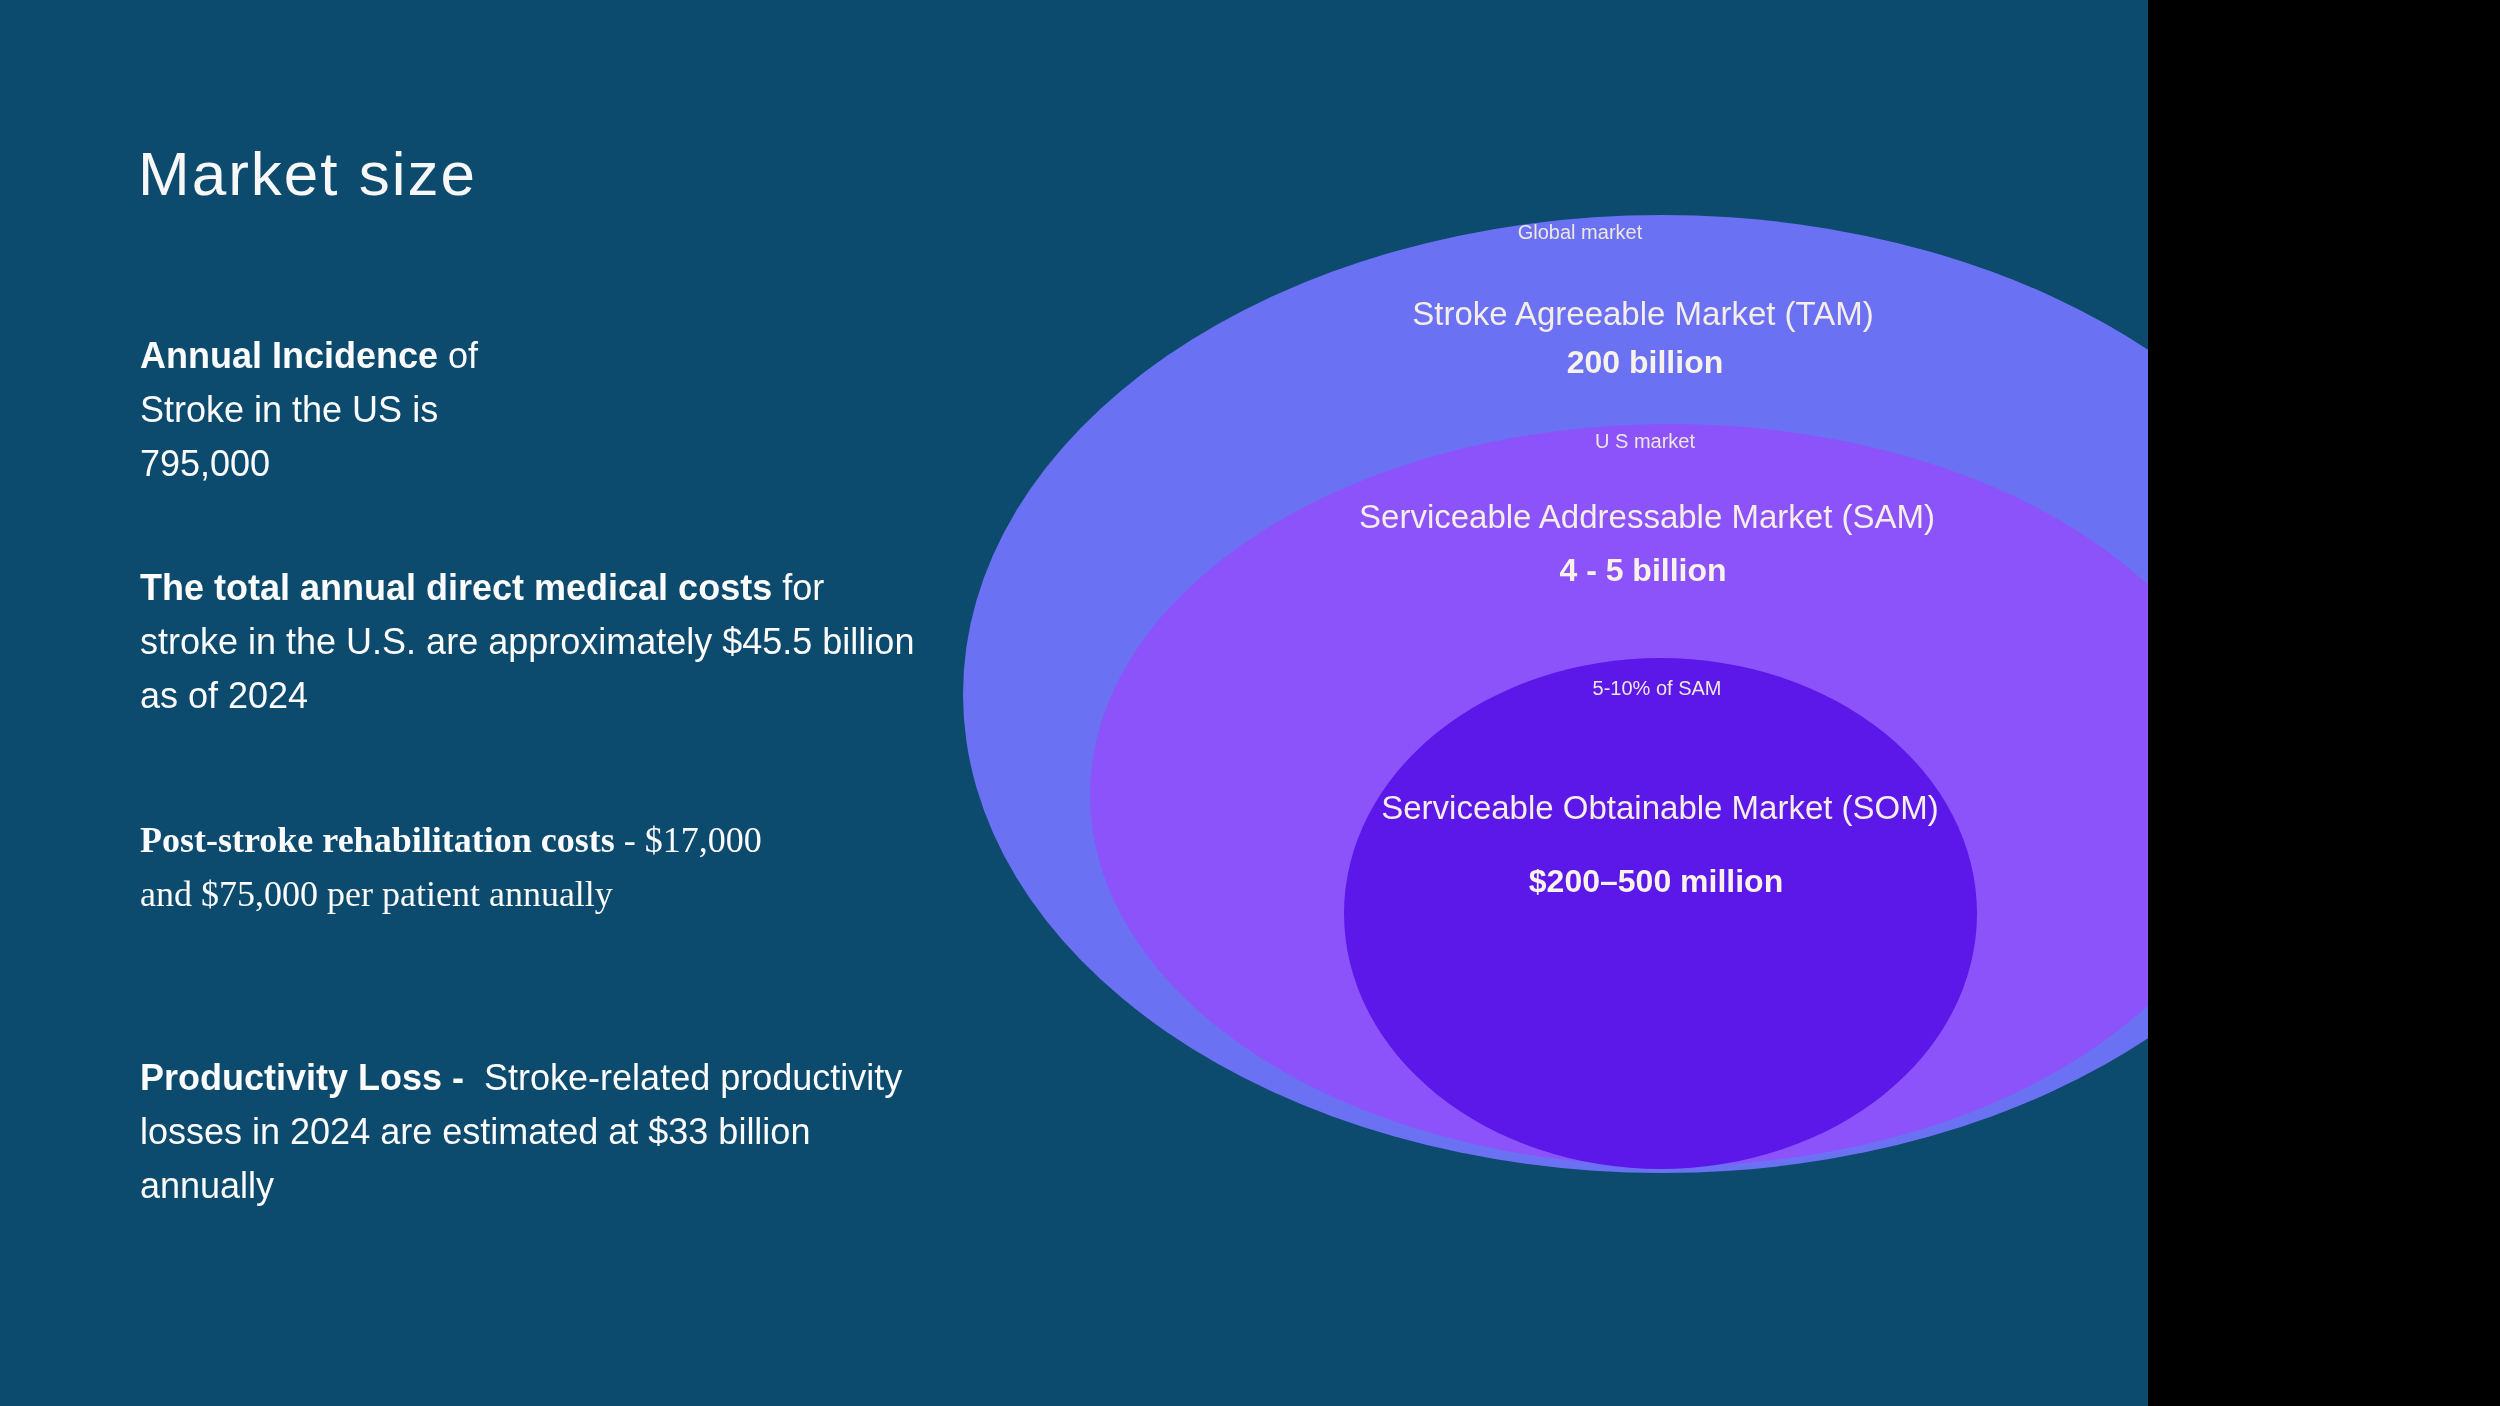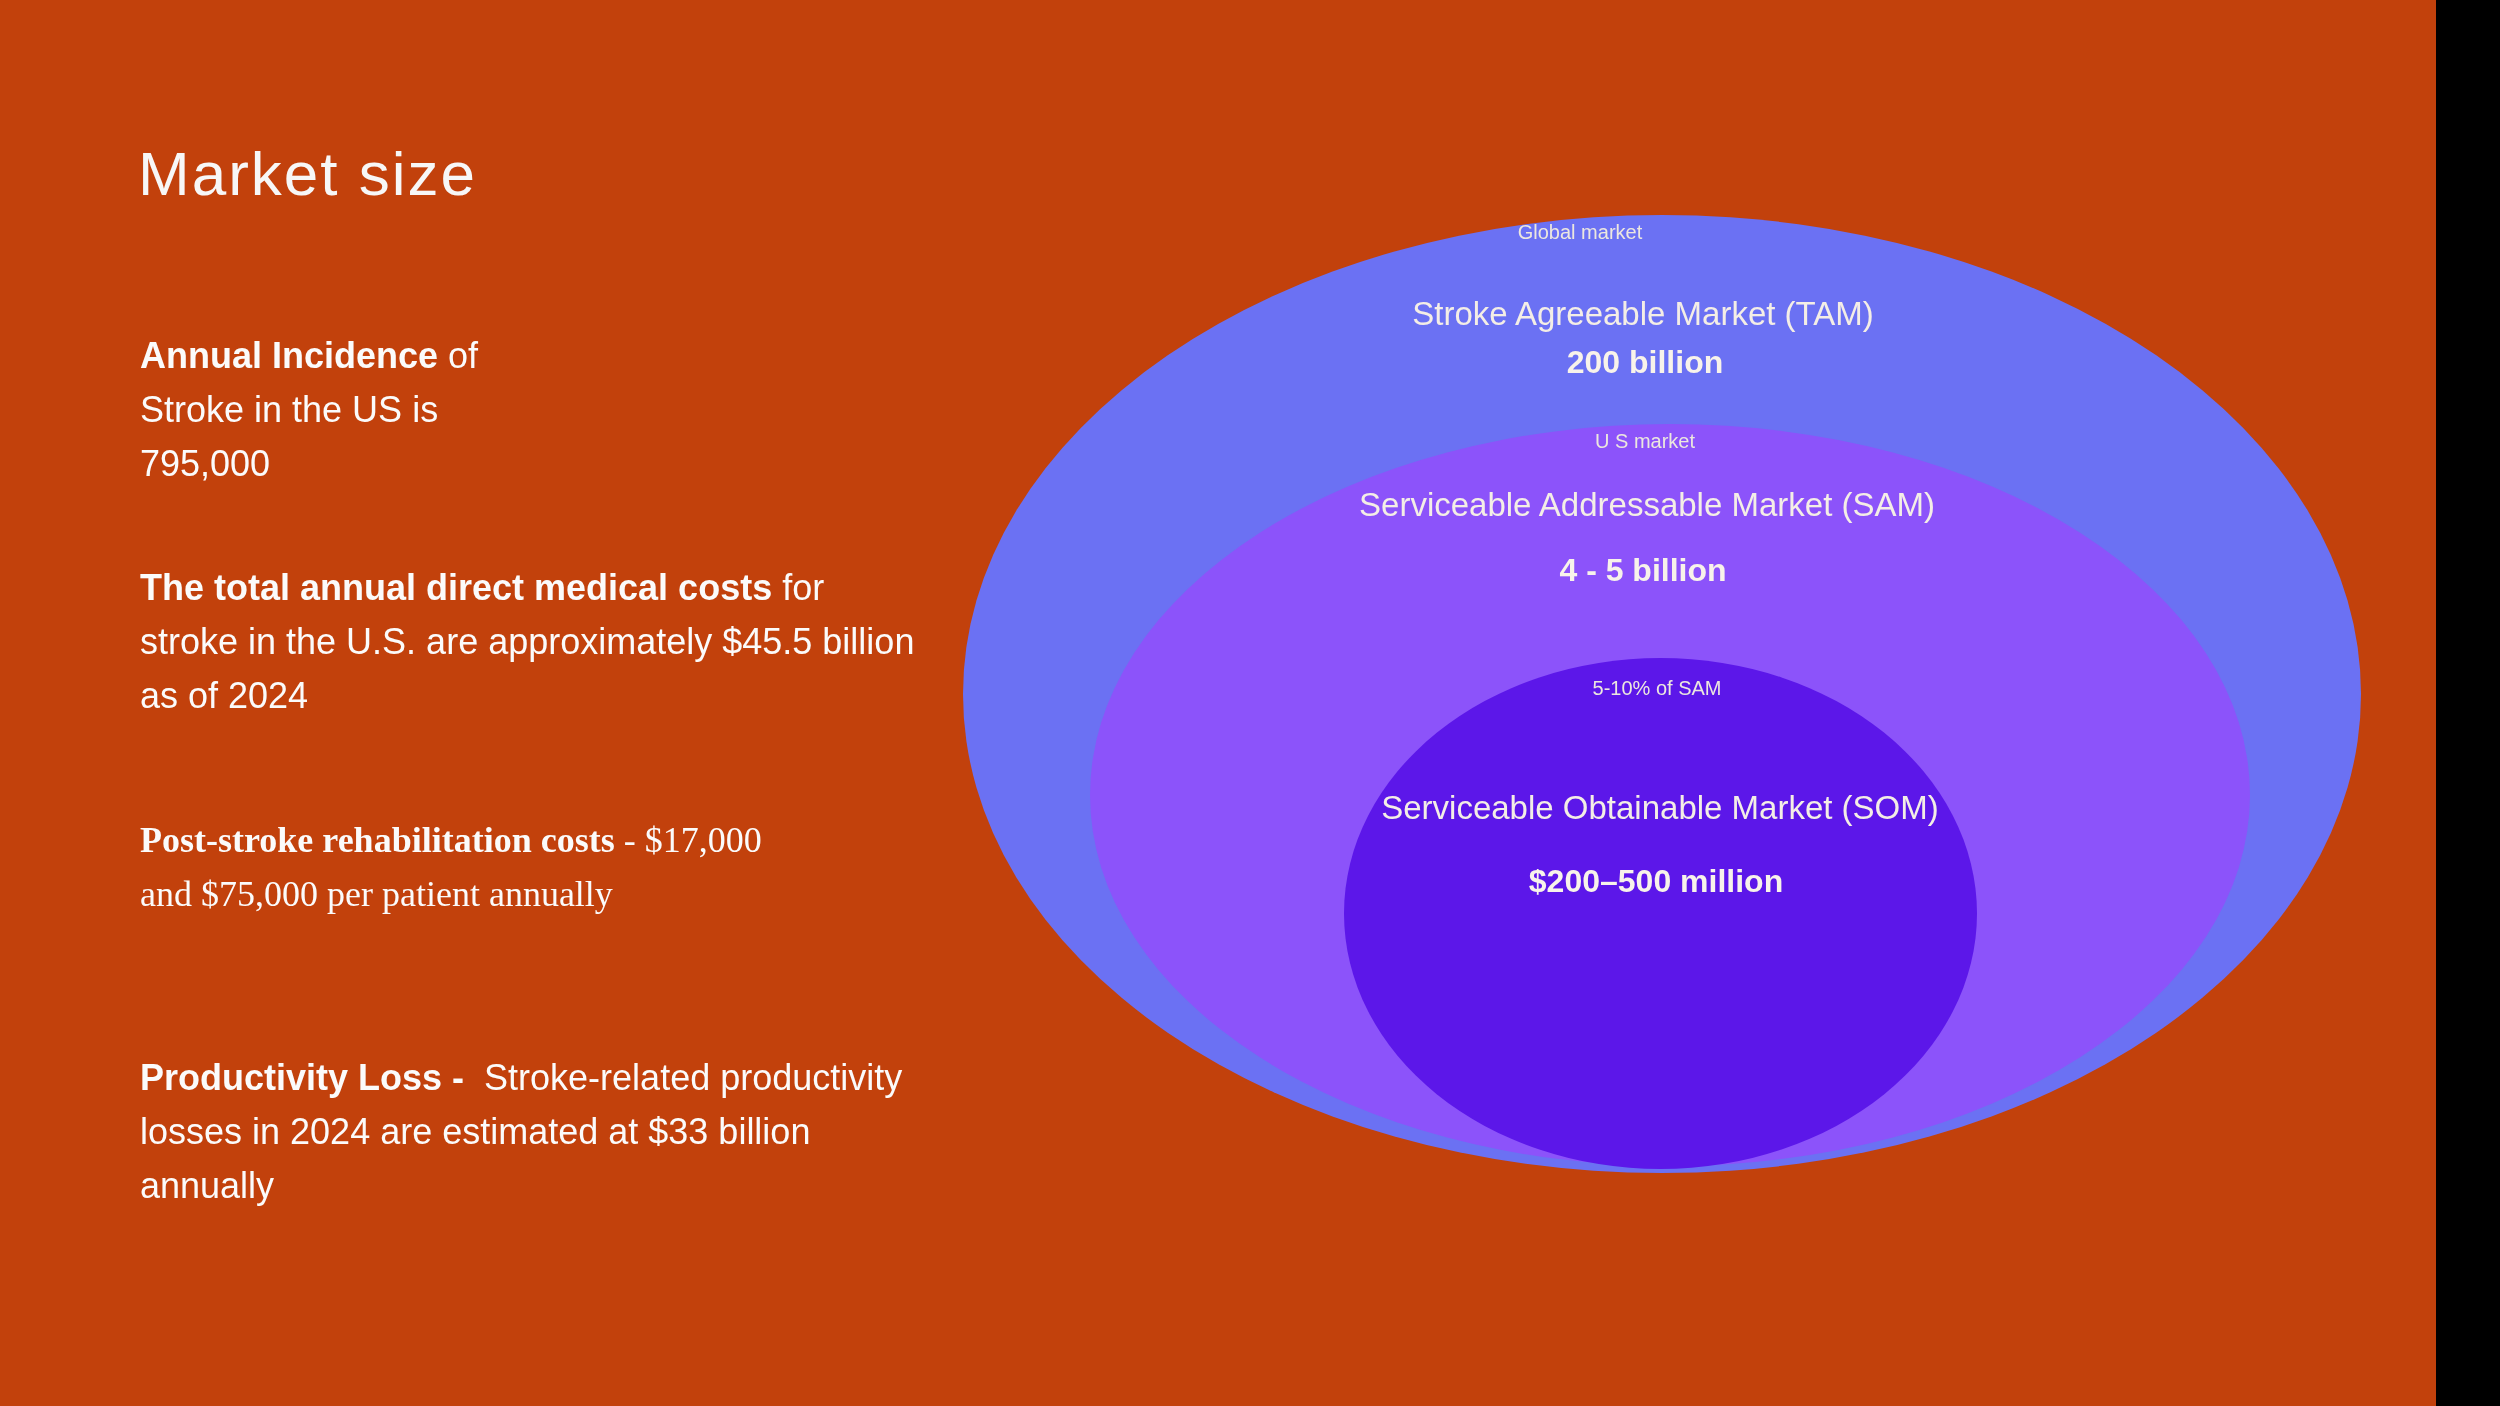--- a/index.html
+++ b/index.html
@@ -1,19 +1,19 @@
 <!DOCTYPE html>
 <html><head>
 <meta charset="utf-8">
 <style>
   html,body { margin:0; padding:0; background:#000; }
   #stage {
     position:relative;
-    width:2436px; height:1406px;
-    background:#c2410c;
+    width:2148px; height:1406px;
+    background:#0c4a6e;
     overflow:hidden;
     font-family:"Liberation Sans", sans-serif;
   }
 
   
   #title {
     position:absolute; left:138px; top:138px;
     font-size:62px; font-weight:300; letter-spacing:2px;
     color:#f7f7f7; white-space:nowrap;
   }
@@ -39,21 +39,21 @@
     white-space:nowrap; text-align:left; color:#f4eee6;
   }
   .lbl-small { font-size:20px; color:#ece7df; }
   .lbl-name  { font-size:33px; }
   .lbl-value { font-size:32px; font-weight:bold; color:#f8f3ea; }
 
   #lbl-tam-scope { left:1580px; top:221px; }
   #lbl-tam-name  { left:1643px; top:295px; }
   #lbl-tam-value { left:1645px; top:344px; }
   #lbl-sam-scope { left:1645px; top:430px; }
-  #lbl-sam-name  { left:1647px; top:486px; }
+  #lbl-sam-name  { left:1647px; top:498px; }
   #lbl-sam-value { left:1643px; top:552px; }
   #lbl-som-scope { left:1657px; top:677px; }
   #lbl-som-name  { left:1660px; top:789px; }
   #lbl-som-value { left:1656px; top:863px; }
 </style>
 </head>
 <body>
 
 <div id="stage">
 

